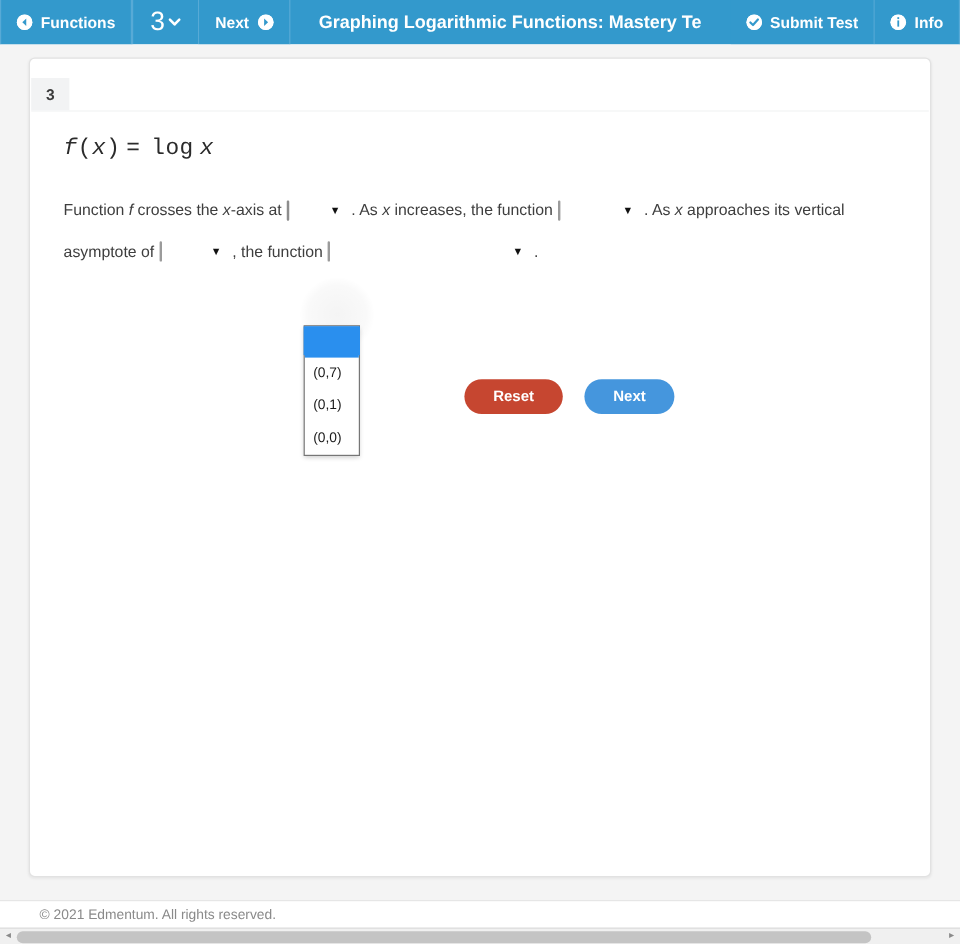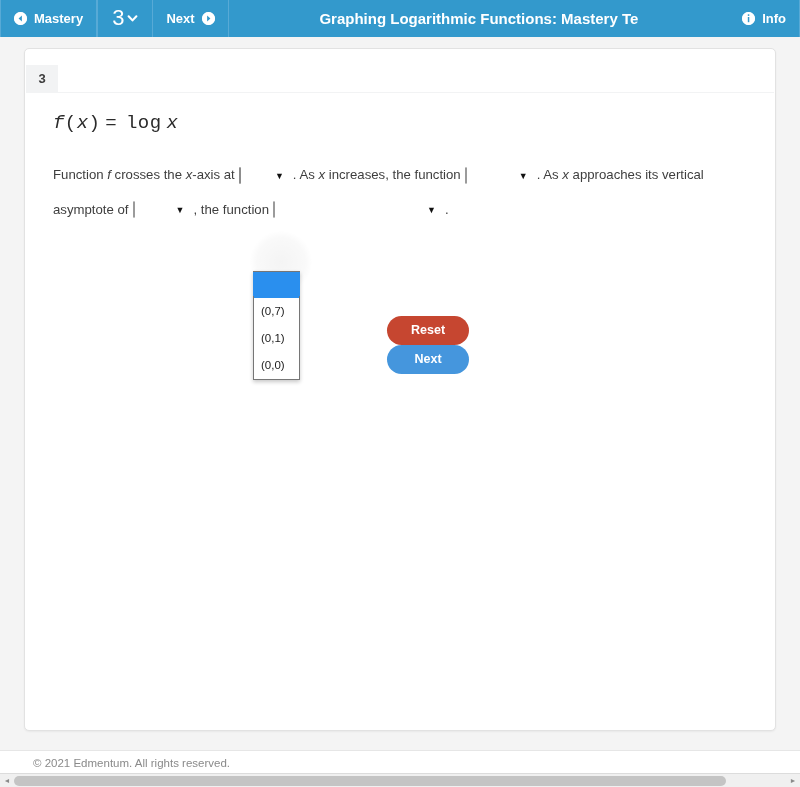--- a/index.html
+++ b/index.html
@@ -276,22 +276,22 @@
     z-index: 5;
     pointer-events: none;
   }
 
   
   #actions {
     position: absolute;
     top: 267px;
     left: 362px;
     display: flex;
+    gap: 18px;
     z-index: 10;
-    flex-direction: column;
   }
   .pill {
     border: none;
     border-radius: 18px;
     color: #ffffff;
     font-size: 12.5px;
     font-weight: bold;
     font-family: "Liberation Sans", sans-serif;
     padding: 0 24px;
     height: 29px;
@@ -360,21 +360,21 @@
 
 <div id="topbar">
 
   <div class="navbtn first">
     <span class="circ-icon">
       <svg width="13" height="13" viewBox="0 0 13 13">
         <circle cx="6.5" cy="6.5" r="6.5" fill="#ffffff"></circle>
         <path d="M7.9 3.4 L4.6 6.5 L7.9 9.6 Z" fill="#3399cc"></path>
       </svg>
     </span>
-    <span class="lbl">Mastery</span>
+    <span class="lbl">Functions</span>
   </div>
 
   <div id="nav-qnum">
     <span class="num">3</span>
     <span class="glyph-icon">
       <svg width="11" height="11" viewBox="0 0 11 11">
         <path d="M1.6 3.3 L5.5 7.4 L9.4 3.3" stroke="#ffffff" stroke-width="2.1" fill="none" stroke-linecap="round" stroke-linejoin="round"></path>
       </svg>
     </span>
   </div>
@@ -384,20 +384,29 @@
     <span class="circ-icon">
       <svg width="13" height="13" viewBox="0 0 13 13">
         <circle cx="6.5" cy="6.5" r="6.5" fill="#ffffff"></circle>
         <path d="M5.1 3.4 L8.4 6.5 L5.1 9.6 Z" fill="#3399cc"></path>
       </svg>
     </span>
   </div>
 
   <div id="nav-title">Graphing Logarithmic Functions: Mastery Te</div>
 
+  <div class="navbtn">
+    <span class="circ-icon">
+      <svg width="13" height="13" viewBox="0 0 13 13">
+        <circle cx="6.5" cy="6.5" r="6.5" fill="#ffffff"></circle>
+        <path d="M3.3 6.7 L5.5 8.9 L9.6 4.2" stroke="#3399cc" stroke-width="1.8" fill="none" stroke-linecap="round" stroke-linejoin="round"></path>
+      </svg>
+    </span>
+    <span class="lbl">Submit Test</span>
+  </div>
 
 
   <div class="navbtn">
     <span class="circ-icon">
       <svg width="13" height="13" viewBox="0 0 13 13">
         <circle cx="6.5" cy="6.5" r="6.5" fill="#ffffff"></circle>
         <rect x="5.8" y="2.3" width="1.5" height="1.6" fill="#3399cc"></rect>
         <rect x="5.8" y="5.0" width="1.5" height="5.2" fill="#3399cc"></rect>
       </svg>
     </span>

